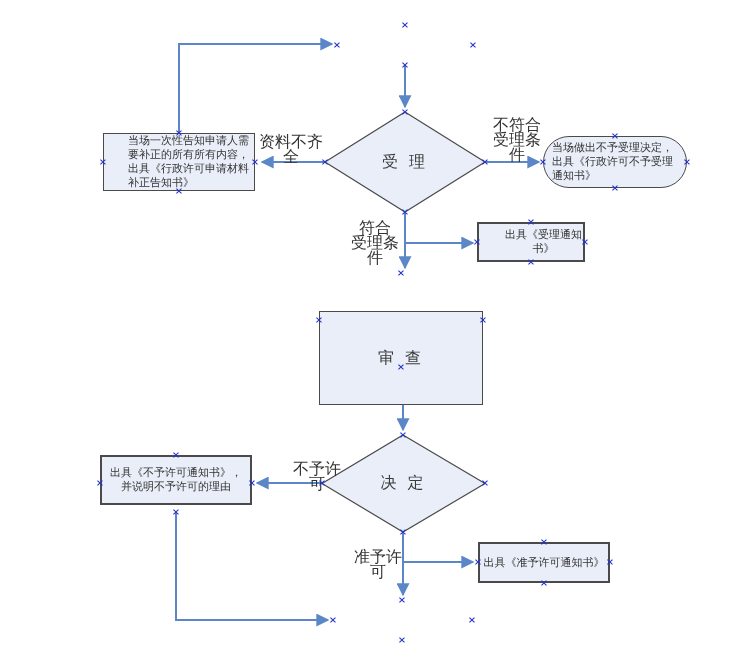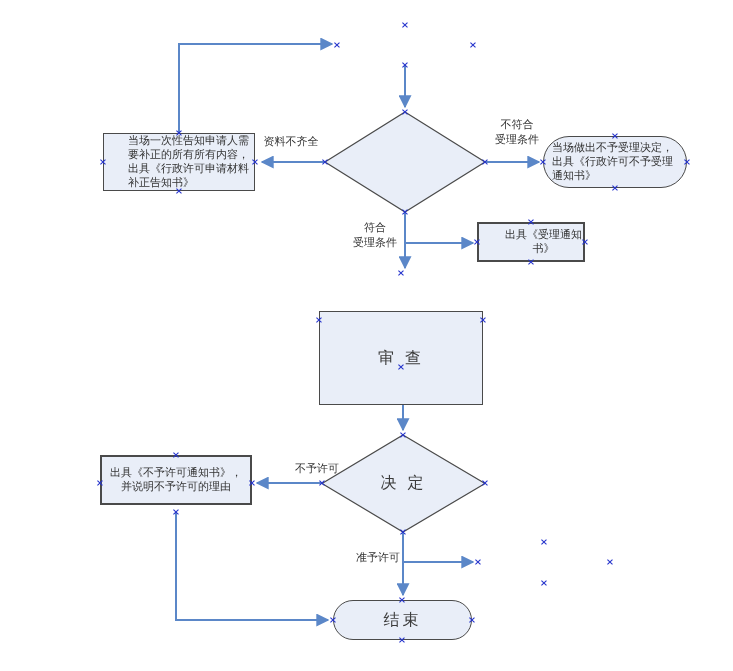--- a/index.html
+++ b/index.html
@@ -20,21 +20,21 @@
   .stadium{border-radius:22px;}
   .big-label{font-size:16px; letter-spacing:3px; color:#3c3c3c;}
   .small-text{font-size:11px; line-height:14px; color:#333;}
   .doc-box{padding:2px 4px;}
   .left-align{justify-content:flex-start; text-align:left;}
   .diamond-label{
     position:absolute; display:flex; align-items:center; justify-content:center;
     background:transparent; border:none;
   }
   .edge-label{
-    position:absolute; font-size:11px; line-height:15px; color:#333;
+    position:absolute; font-size:16px; line-height:15px; color:#333;
     white-space:pre-line; text-align:center;
   }
   .conn-marker{
     position:absolute; color:var(--marker); font-size:10px; line-height:10px;
     font-weight:bold; transform:translate(-50%,-50%); pointer-events:none;
   }
   
   #n-apply   {left:337px; top:25px;  width:136px; height:40px;}
   #n-accept-label {left:325px; top:112px; width:160px; height:100px;}
   #n-correction  {left:103px; top:133px; width:152px; height:58px;padding-left:24px;}
@@ -76,35 +76,36 @@
       <path d="M403,367 L403,430" marker-end="url(#arrowhead)"></path>
       <path d="M322,483 L257,483" marker-end="url(#arrowhead)"></path>
       <path d="M403,532 L403,595" marker-end="url(#arrowhead)"></path>
       <path d="M403,562 L473,562" marker-end="url(#arrowhead)"></path>
       <path d="M176,512 L176,620 L328,620" marker-end="url(#arrowhead)"></path>
       <path d="M179,133 L179,44 L332,44" marker-end="url(#arrowhead)"></path>
     </g>
   </svg>
 
 
+  <div class="diamond-label big-label" id="n-accept-label">受 理</div>
 
   <div class="node small-text doc-box left-align" id="n-correction">当场一次性告知申请人需要补正的所有所有内容，出具《行政许可申请材料补正告知书》</div>
 
   <div class="node small-text left-align" id="n-reject">当场做出不予受理决定，出具《行政许可不予受理通知书》</div>
 
   <div class="node small-text" id="n-accept-notice">出具《受理通知书》</div>
 
   <div class="node big-label" id="n-review">审 查</div>
 
   <div class="diamond-label big-label" id="n-decision-label">决 定</div>
 
   <div class="node small-text doc-box" id="n-denial">出具《不予许可通知书》，并说明不予许可的理由</div>
 
+  <div class="node small-text" id="n-approval">出具《准予许可通知书》</div>
 
-  <div class="node stadium big-label" id="n-end">结束</div>
 
   <div class="edge-label" id="l-materials">资料不齐全</div>
   <div class="edge-label" id="l-notmet">不符合
 受理条件</div>
   <div class="edge-label" id="l-met">符合
 受理条件</div>
   <div class="edge-label" id="l-deny">不予许可</div>
   <div class="edge-label" id="l-grant">准予许可</div>
 
   <div id="marker-layer">

